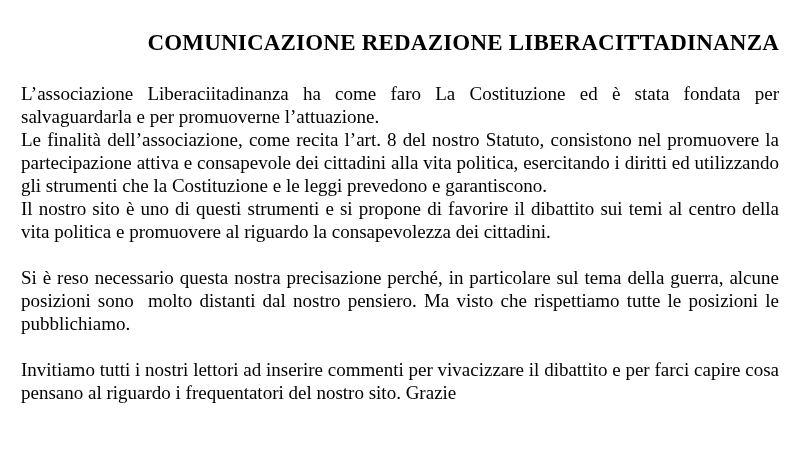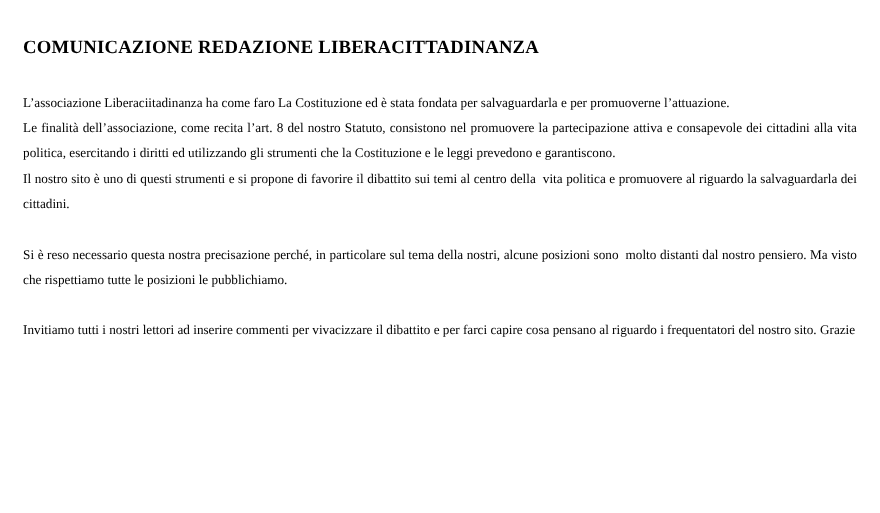--- a/index.html
+++ b/index.html
@@ -12,54 +12,54 @@
     background: #ffffff;
     color: #000000;
     font-family: "Liberation Serif", serif;
     overflow: hidden;
   }
   .document {
     padding: 32px 21px 0 21px;
   }
   .doc-title {
     margin: 0 0 28px 0;
-    text-align: left;
-    font-size: 17px;
+    text-align: right;
+    font-size: 23px;
     line-height: 22px;
     font-weight: bold;
     letter-spacing: 0.2px;
   }
   .doc-section {
     margin: 0 0 23px 0;
   }
   .doc-section:last-child {
     margin-bottom: 0;
   }
   .doc-paragraph {
     margin: 0;
-    font-size: 12px;
+    font-size: 19px;
     line-height: 23px;
     text-align: justify;
     white-space: pre-wrap; 
   }
 </style>
 </head>
 <body>
 
 <div class="document">
 
   <h1 class="doc-title">COMUNICAZIONE REDAZIONE LIBERACITTADINANZA</h1>
 
   <div class="doc-section">
     <p class="doc-paragraph">L’associazione Liberaciitadinanza ha come faro La Costituzione ed è stata fondata per salvaguardarla e per promuoverne l’attuazione.</p>
     <p class="doc-paragraph">Le finalità dell’associazione, come recita l’art. 8 del nostro Statuto, consistono nel promuovere la partecipazione attiva e consapevole dei cittadini alla vita politica, esercitando i diritti ed utilizzando gli strumenti che la Costituzione e le leggi prevedono e garantiscono.</p>
-    <p class="doc-paragraph">Il nostro sito è uno di questi strumenti e si propone di favorire il dibattito sui temi al centro della  vita politica e promuovere al riguardo la salvaguardarla dei cittadini.</p>
+    <p class="doc-paragraph">Il nostro sito è uno di questi strumenti e si propone di favorire il dibattito sui temi al centro della  vita politica e promuovere al riguardo la consapevolezza dei cittadini.</p>
   </div>
 
   <div class="doc-section">
-    <p class="doc-paragraph">Si è reso necessario questa nostra precisazione perché, in particolare sul tema della nostri, alcune posizioni sono  molto distanti dal nostro pensiero. Ma visto che rispettiamo tutte le posizioni le pubblichiamo.</p>
+    <p class="doc-paragraph">Si è reso necessario questa nostra precisazione perché, in particolare sul tema della guerra, alcune posizioni sono  molto distanti dal nostro pensiero. Ma visto che rispettiamo tutte le posizioni le pubblichiamo.</p>
   </div>
 
   <div class="doc-section">
     <p class="doc-paragraph">Invitiamo tutti i nostri lettori ad inserire commenti per vivacizzare il dibattito e per farci capire cosa pensano al riguardo i frequentatori del nostro sito. Grazie</p>
   </div>
 
 </div>
 
 </body></html>

